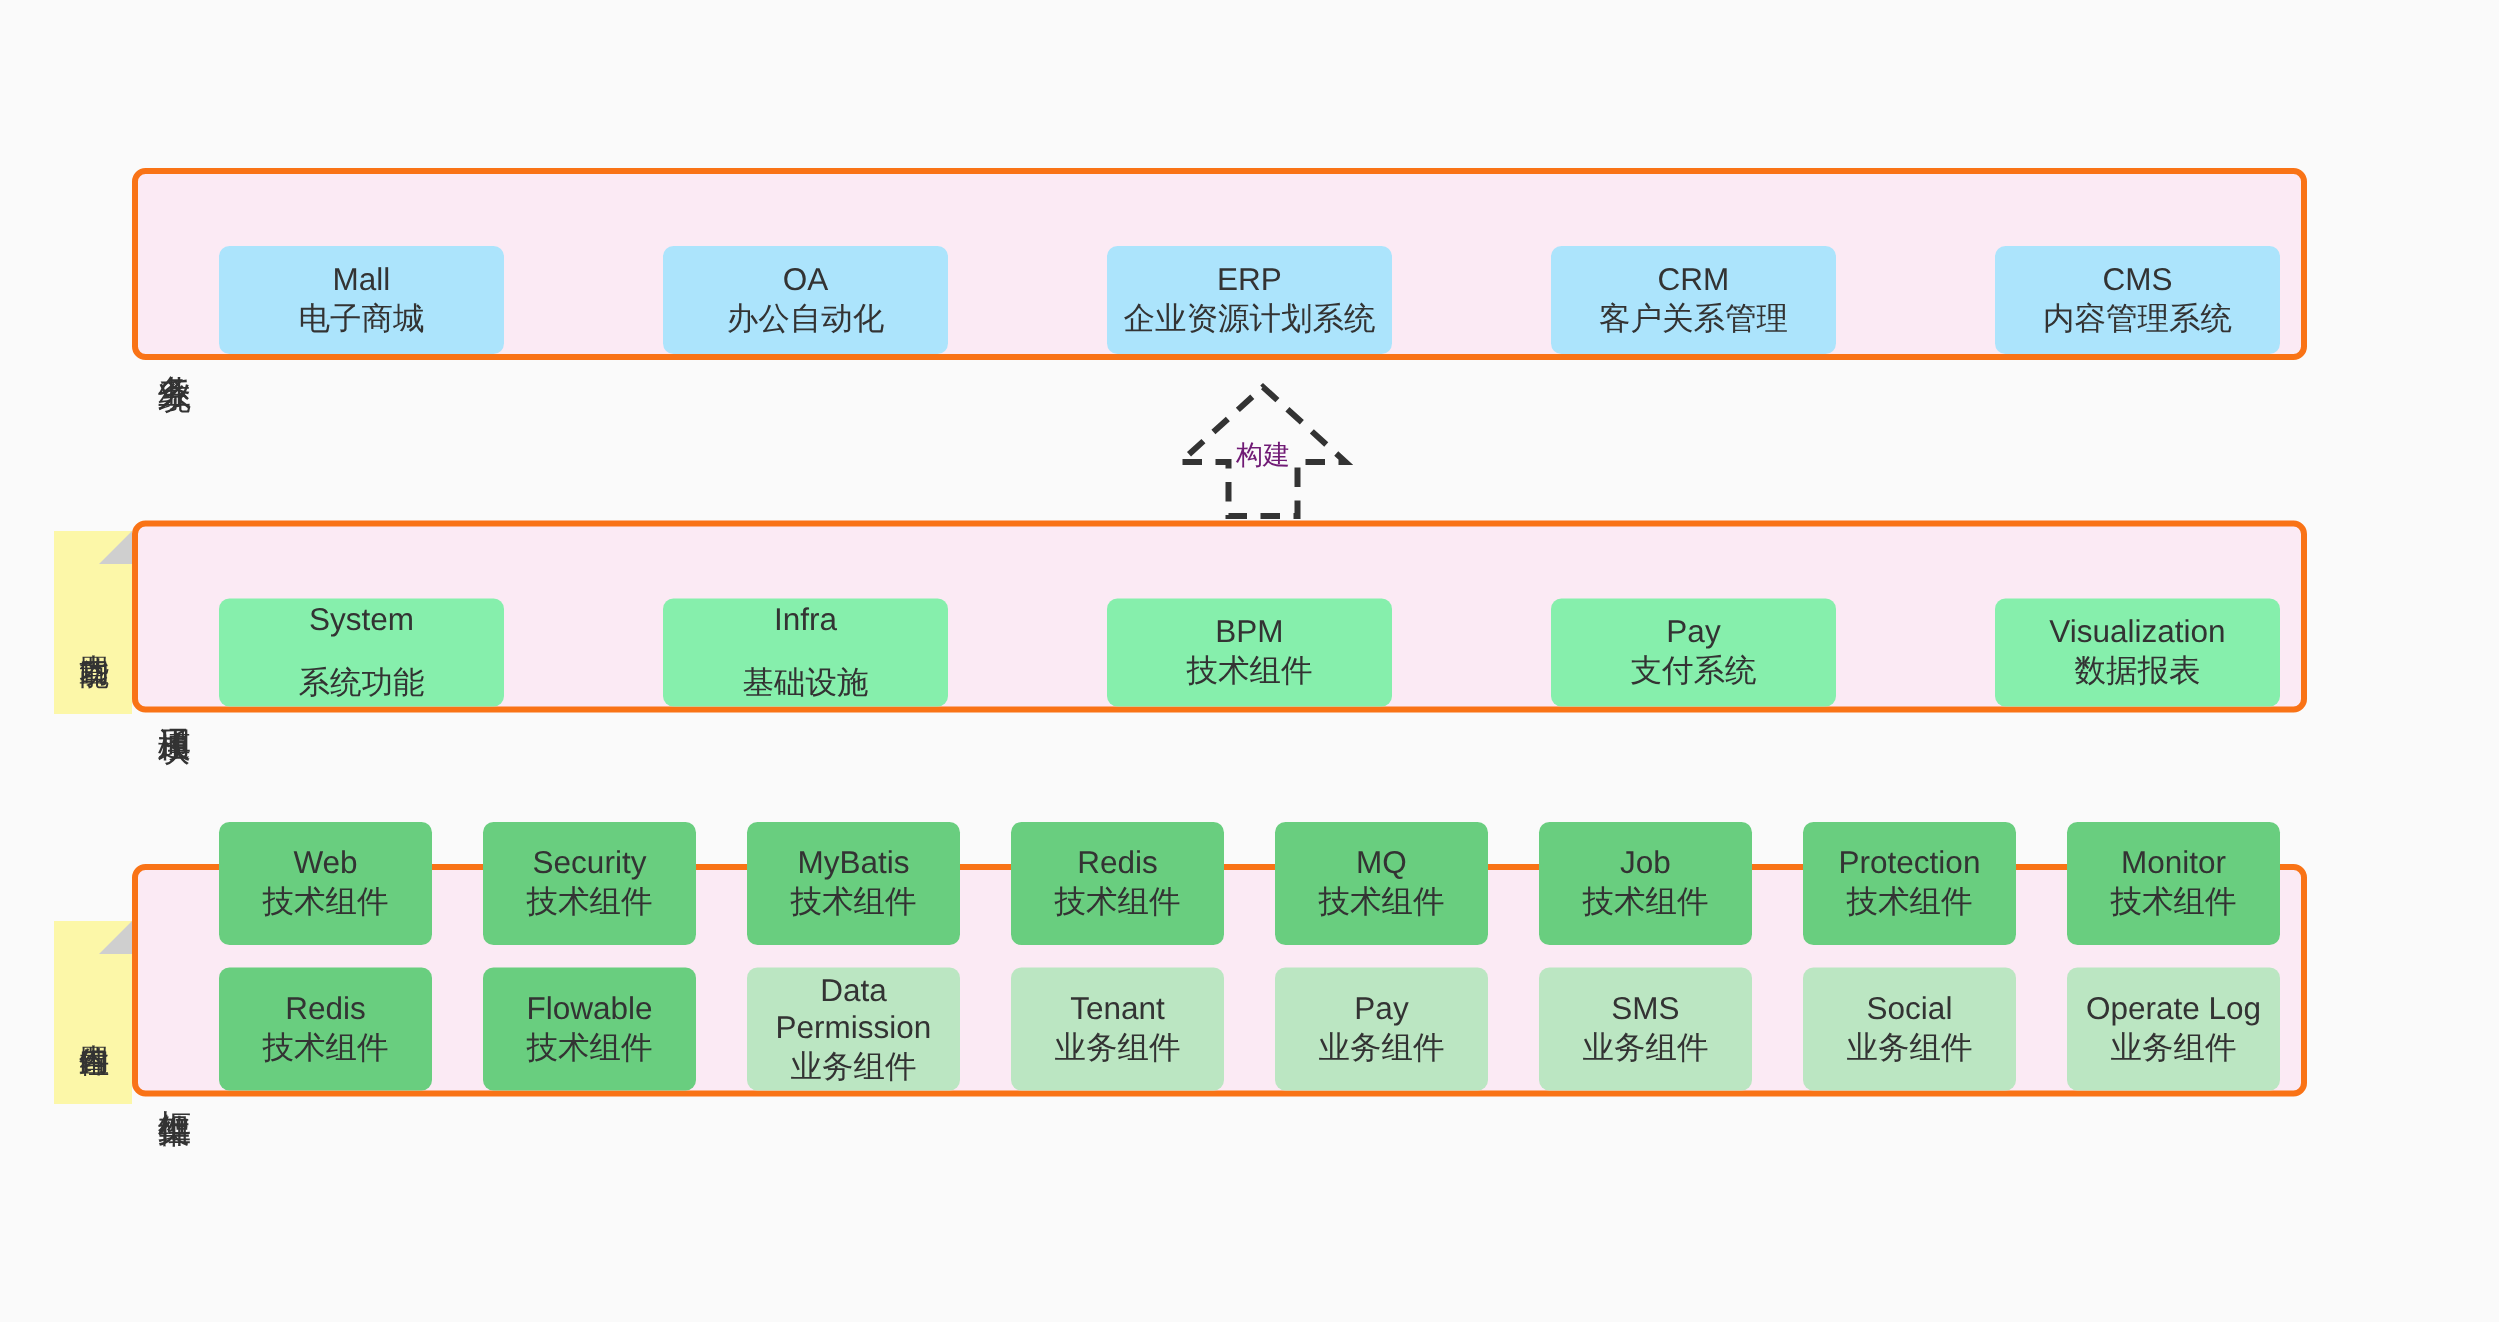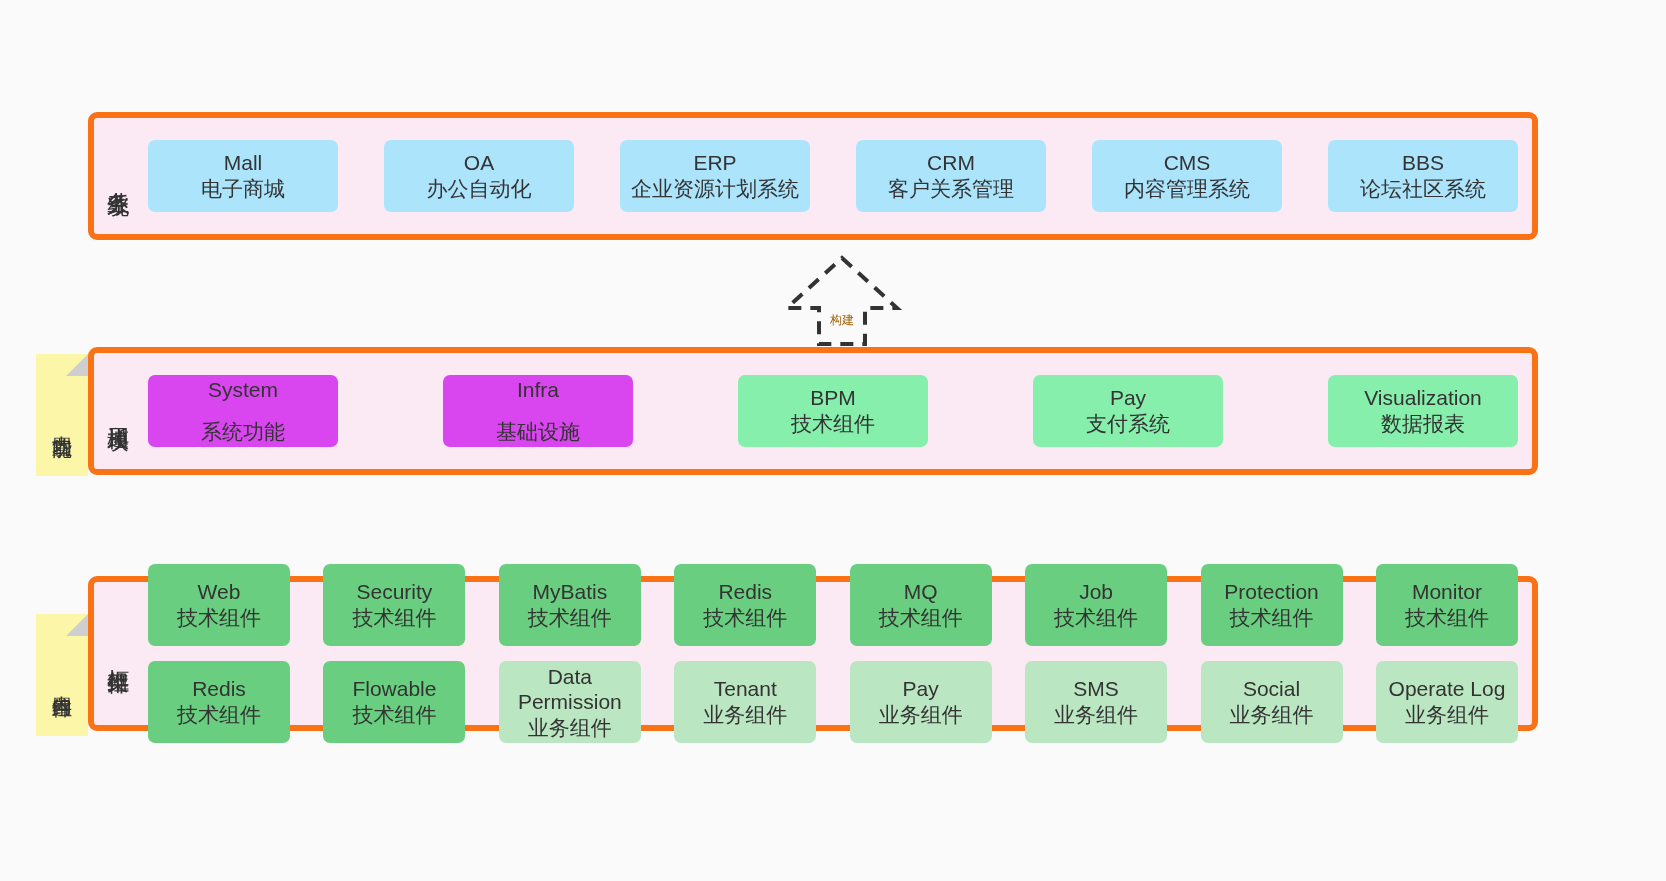--- a/index.html
+++ b/index.html
@@ -20,26 +20,26 @@
     position: absolute;
     left: 0; top: 0;
     width: 1666px;
     height: 881px;
   }
 
   
   .layer {
     position: absolute;
     background: #fbeaf4;
-    border: 6px solid #f97316;
+    border: 4px solid #f97316;
     border-radius: 9px;
     box-sizing: border-box;
     display: flex;
     flex-direction: row;
-    align-items: center;
+    align-items: flex-end;
   }
 
   .layer-title {
     flex: 0 0 auto;
     width: 48px;
     display: flex;
     align-items: center;
     justify-content: center;
     font-size: 22px;
     line-height: 1.12;
@@ -79,21 +79,21 @@
     line-height: 1.22;
     color: #333333;
     box-sizing: border-box;
     padding: 4px 6px;
     user-select: none;
   }
   .box .b-en { display: block; }
   .box .b-cn { display: block; }
 
   .c-blue       { background: #ace4fc; }
-  .c-red        { background: #d946ef; gap: 16px; }
+  .c-red        { background: #86efac; gap: 16px; }
   .c-pink       { background: #86efac; }
   .c-green      { background: #69ce7f; }
   .c-lightgreen { background: #bbe6c2; }
 
   
   #layer-business {
     left: 88px;  top: 112px;
     width: 1450px; height: 128px;
   }
   #layer-business .box {
@@ -153,24 +153,24 @@
   
   .arrow {
     position: absolute;
     width: 170px;
     height: 96px;
   }
   .arrow svg { display: block; width: 170px; height: 96px; }
   .arrow-label {
     position: absolute;
     left: 0; right: 0;
-    bottom: 19px;
+    bottom: 33px;
     text-align: center;
-    font-size: 12px;
-    color: #a16207;
+    font-size: 18px;
+    color: #701a75;
     user-select: none;
     pointer-events: none;
   }
   #arrow-build   { left: 757px; top: 252px; }
   #arrow-realize { left: 772px; top: 484px; }
 </style>
 </head>
 <body>
 
 <div class="canvas">
@@ -191,24 +191,20 @@
           <span class="b-en">ERP</span>
           <span class="b-cn">企业资源计划系统</span>
         </div>
         <div class="box c-blue">
           <span class="b-en">CRM</span>
           <span class="b-cn">客户关系管理</span>
         </div>
         <div class="box c-blue">
           <span class="b-en">CMS</span>
           <span class="b-cn">内容管理系统</span>
-        </div>
-        <div class="box c-blue">
-          <span class="b-en">BBS</span>
-          <span class="b-cn">论坛社区系统</span>
         </div>
       </div>
     </div>
   </div>
 
   <div class="arrow" id="arrow-build">
     <svg viewBox="0 0 170 96" xmlns="http://www.w3.org/2000/svg">
       <path d="M 85 6 L 140 56 L 108 56 L 108 92 L 62 92 L 62 56 L 30 56 Z" fill="none" stroke="#333333" stroke-width="4" stroke-dasharray="13 9" stroke-linejoin="miter" stroke-linecap="butt"></path>
     </svg>
     <div class="arrow-label">构建</div>

